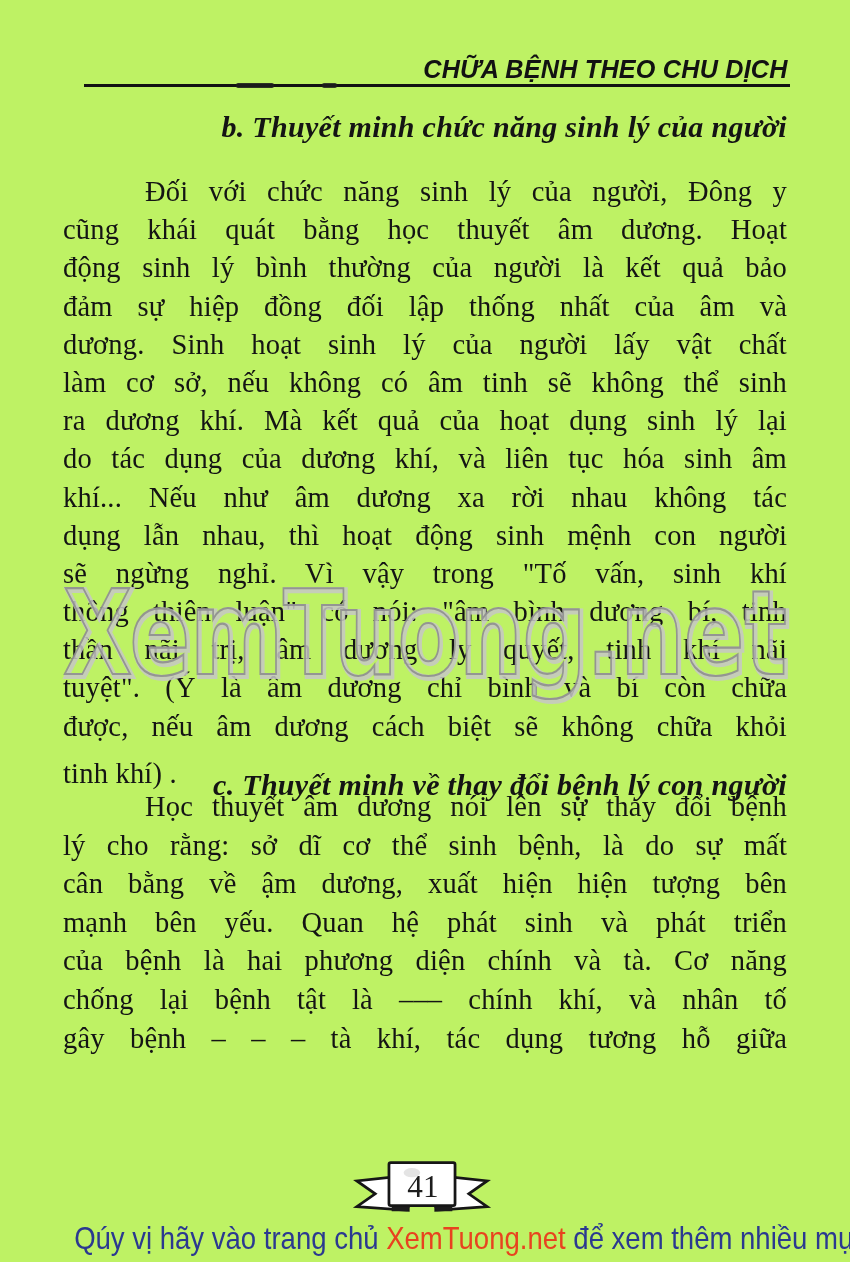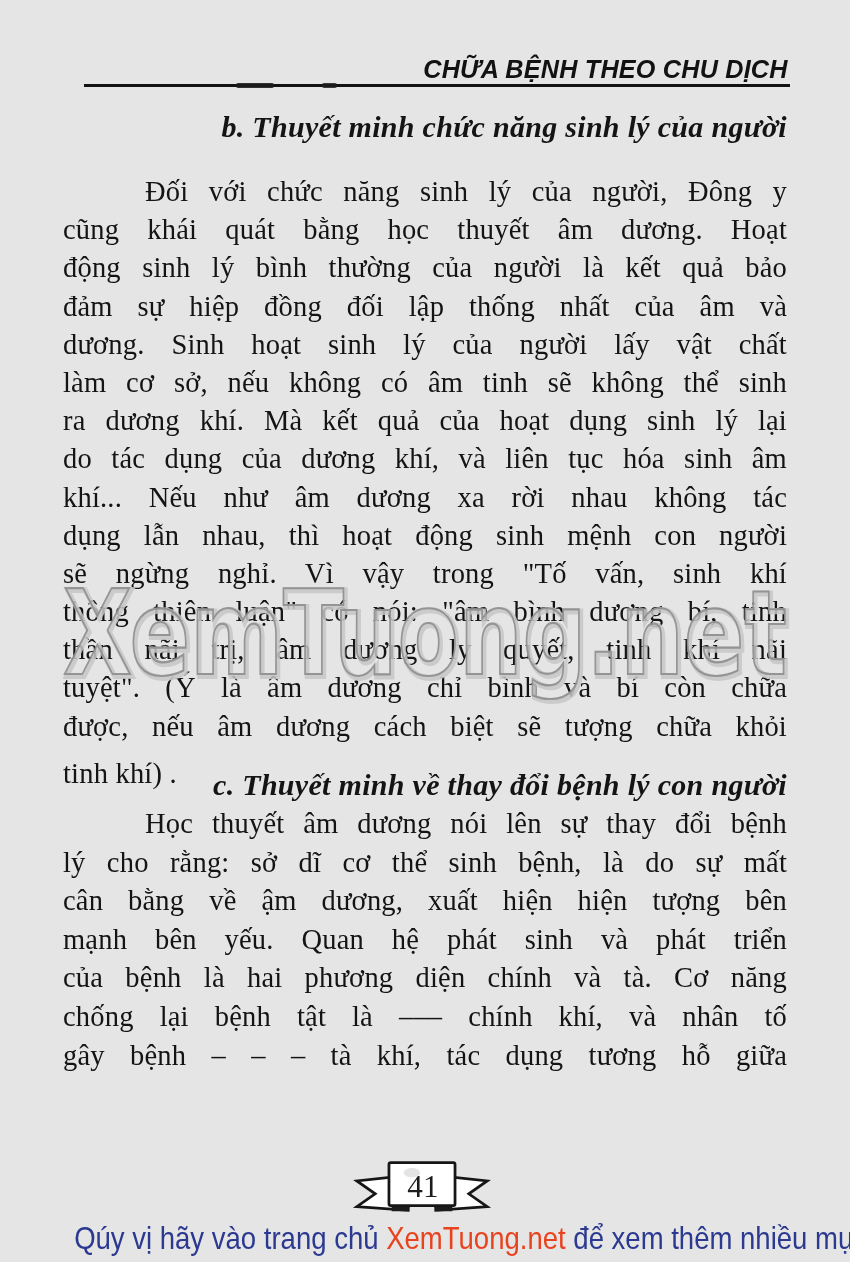--- a/index.html
+++ b/index.html
@@ -1,20 +1,20 @@
 <!DOCTYPE html>
 <html><head>
 <meta charset="utf-8">
 <style>
   html,body{margin:0;padding:0;}
   body{
     width:850px;height:1262px;background:#ffffff;overflow:hidden;
     font-family:"Liberation Serif", serif;
   }
-  .page{position:relative;width:850px;height:1262px;background:#e5e5e5;color:#161616;}
+  .page{position:relative;width:850px;height:1262px;background:#bef264;color:#161616;}
 
   
   .header-title{
     position:absolute;top:54px;right:62px;
     font-family:"Liberation Sans", sans-serif;
     font-weight:bold;font-style:italic;
     font-size:26px;letter-spacing:0.2px;color:#121212;
     transform:scaleX(0.97);transform-origin:right center;
     white-space:nowrap;
   }
@@ -27,21 +27,21 @@
     position:absolute;left:63px;width:724px;text-align:right;
     font-weight:bold;font-style:italic;font-size:30px;color:#141414;
     letter-spacing:0.3px;white-space:nowrap;
   }
   .heading-b{top:110px;}
   .heading-c{top:768px;}
 
   
   .para{position:absolute;left:63px;width:724px;font-size:28.5px;color:#141414;}
   .para-1{top:161px;}
-  .para-2{top:793px;}
+  .para-2{top:776px;}
   .pline{
     line-height:38.2px;height:38.2px;
     text-align:justify;text-align-last:justify;
     white-space:nowrap;
     letter-spacing:0.2px;
   }
   .para-2 .pline{line-height:38.6px;height:38.6px;}
   .pline.first{padding-left:82px;margin-top:12px;}
   .pline.last{text-align:justify;text-align-last:left;margin-top:9px;}
 
@@ -89,21 +89,21 @@
       <div class="pline">dương. Sinh hoạt sinh lý của người lấy vật chất</div>
       <div class="pline">làm cơ sở, nếu không có âm tinh sẽ không thể sinh</div>
       <div class="pline">ra dương khí. Mà kết quả của hoạt dụng sinh lý lại</div>
       <div class="pline">do tác dụng của dương khí, và liên tục hóa sinh âm</div>
       <div class="pline">khí... Nếu như âm dương xa rời nhau không tác</div>
       <div class="pline">dụng lẫn nhau, thì hoạt động sinh mệnh con người</div>
       <div class="pline">sẽ ngừng nghỉ. Vì vậy trong "Tố vấn, sinh khí</div>
       <div class="pline">thông thiên luận" có nói: "âm bình dương bí, tinh</div>
       <div class="pline">thần nãi trị, âm dương ly quyết, tinh khí nãi</div>
       <div class="pline">tuyệt". (Ý là âm dương chỉ bình và bí còn chữa</div>
-      <div class="pline">được, nếu âm dương cách biệt sẽ tượng chữa khỏi</div>
+      <div class="pline">được, nếu âm dương cách biệt sẽ không chữa khỏi</div>
       <div class="pline last">tinh khí) .</div>
     </div>
 
   <svg class="watermark" viewBox="0 0 850 175" width="850" height="175">
     <text class="wm-back" x="427" y="128" text-anchor="middle" font-size="118" textLength="724" lengthAdjust="spacingAndGlyphs">XemTuong.net</text>
     <text class="wm-front" x="425" y="126" text-anchor="middle" font-size="118" textLength="724" lengthAdjust="spacingAndGlyphs">XemTuong.net</text>
   </svg>
 
   <div class="sec-heading heading-c">c. Thuyết minh về thay đổi bệnh lý con người</div>
   <div class="para para-2">

